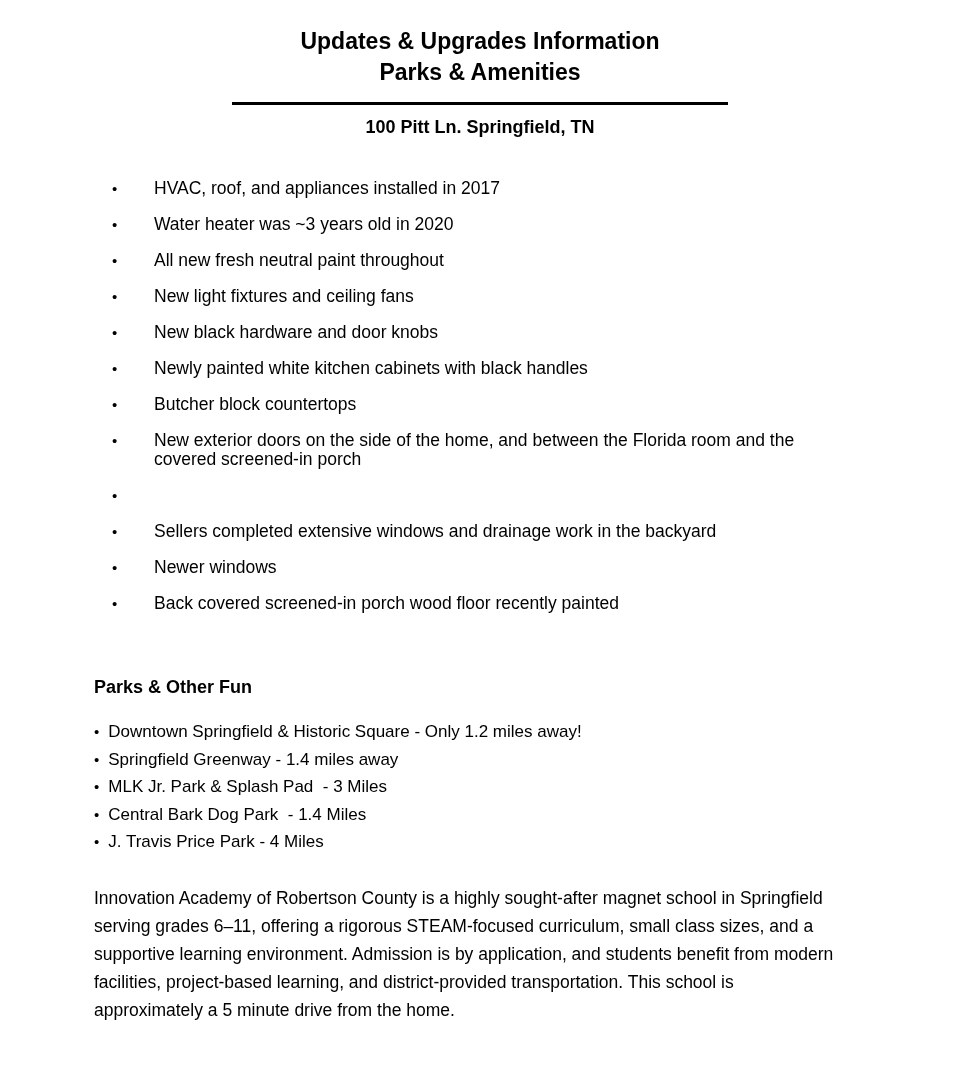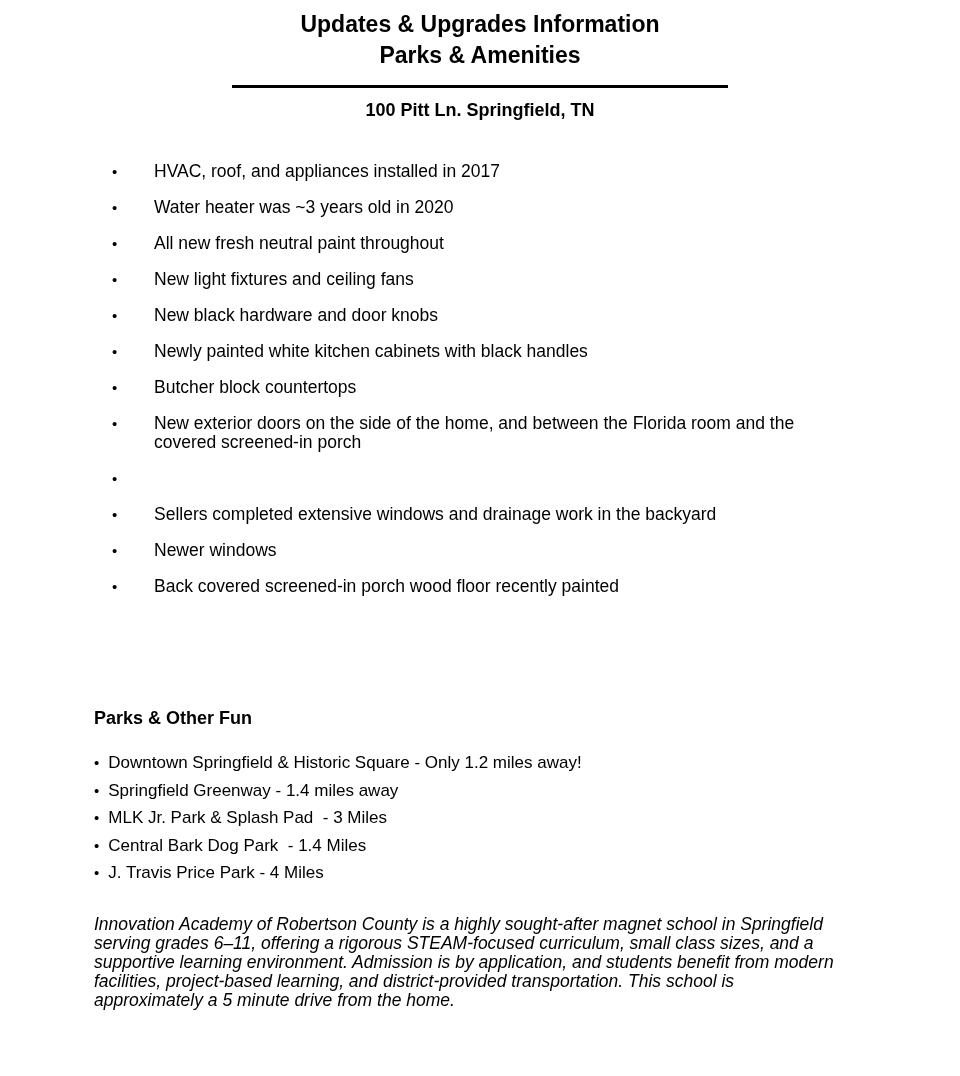--- a/index.html
+++ b/index.html
@@ -12,21 +12,21 @@
     height: 1076px;
     background: #ffffff;
     color: #000000;
     font-family: "Liberation Sans", sans-serif;
     box-sizing: border-box;
     overflow: hidden;
     position: relative;
   }
   
   .doc-header {
-    padding-top: 9px;
+    padding-top: 26px;
     text-align: center;
   }
   .doc-title {
     font-size: 23px;
     font-weight: bold;
     line-height: 31px;
   }
   .divider {
     width: 496px;
     height: 3px;
@@ -64,44 +64,43 @@
   
   .section {
     margin-left: 94px;
     margin-right: 94px;
   }
   .section-heading {
     font-size: 18px;
     font-weight: bold;
     line-height: 21px;
   }
-  .parks-section { margin-top: 112px; }
+  .parks-section { margin-top: 64px; }
   .parks-list {
     list-style: none;
     margin: 20px 0 0 0;
     padding: 0;
     font-size: 17px;
     line-height: 27.5px;
   }
   .parks-list li {
     white-space: pre-wrap;
     display: flex;
     align-items: baseline;
   }
   .parks-list .pbullet {
     font-size: 15px;
     margin-right: 9px;
   }
   .education-section { margin-top: 28px; }
   .education-paragraph {
     margin: 19px 0 0 0;
     font-size: 17.5px;
-    line-height: 19px;
+    line-height: 28px;
     max-width: 752px;
-    font-style: italic;
   }
 </style>
 </head>
 <body>
 
 <div class="page">
 
   <div class="doc-header">
     <div class="doc-title">
       <div>Updates &amp; Upgrades Information</div>

